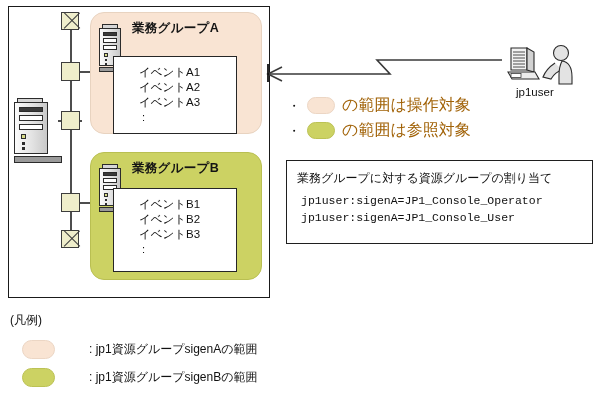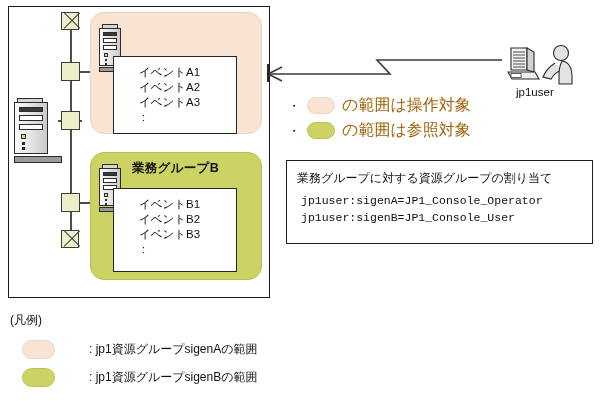--- a/index.html
+++ b/index.html
@@ -224,20 +224,21 @@
       <div class="slot" style="left:4px;top:12px;width:24px;height:6px;"></div>
       <div class="slot" style="left:4px;top:21px;width:24px;height:6px;"></div>
       <div class="led" style="left:6px;top:31px;width:5px;height:5px;"></div>
       <div class="dot" style="left:7px;top:39px;width:3px;height:3px;"></div>
       <div class="dot" style="left:7px;top:44px;width:3px;height:3px;"></div>
     </div>
     <div class="base"></div>
   </div>
 
   <div class="abs group-panel" id="group-a-panel"></div>
+  <div class="group-title" id="group-a-title">業務グループA</div>
 
   <div class="tower agent-tower" id="agent-tower-a">
     <div class="cap"></div>
     <div class="body">
       <div class="slot dark" style="left:3px;top:3px;width:14px;height:4px;"></div>
       <div class="slot" style="left:3px;top:9px;width:14px;height:5px;"></div>
       <div class="slot" style="left:3px;top:16px;width:14px;height:5px;"></div>
       <div class="led" style="left:4px;top:24px;width:4px;height:4px;"></div>
       <div class="dot" style="left:5px;top:30px;width:2px;height:2px;"></div>
       <div class="dot" style="left:5px;top:34px;width:2px;height:2px;"></div>
@@ -312,21 +313,21 @@
   </div>
   <div class="bullet-row" id="bullet-row-2">
     <span class="bullet-dot">・</span>
     <span class="swatch olive"></span>
     <span class="bullet-text">の範囲は参照対象</span>
   </div>
 
   <div class="abs" id="assign-box">
     <div id="assign-title">業務グループに対する資源グループの割り当て</div>
     <div class="assign-code" id="assign-line-1">jp1user:sigenA=JP1_Console_Operator</div>
-    <div class="assign-code" id="assign-line-2">jp1user:sigenB=JP1_Console_User</div>
+    <div class="assign-code" id="assign-line-2">jp1user:sigenA=JP1_Console_User</div>
   </div>
 
   <div class="abs" id="legend-title">(凡例)</div>
 
   <div class="legend-row" id="legend-row-1">
     <span class="legend-swatch peach"></span>
     <span class="legend-text">: jp1資源グループsigenAの範囲</span>
   </div>
   <div class="legend-row" id="legend-row-2">
     <span class="legend-swatch olive"></span>

